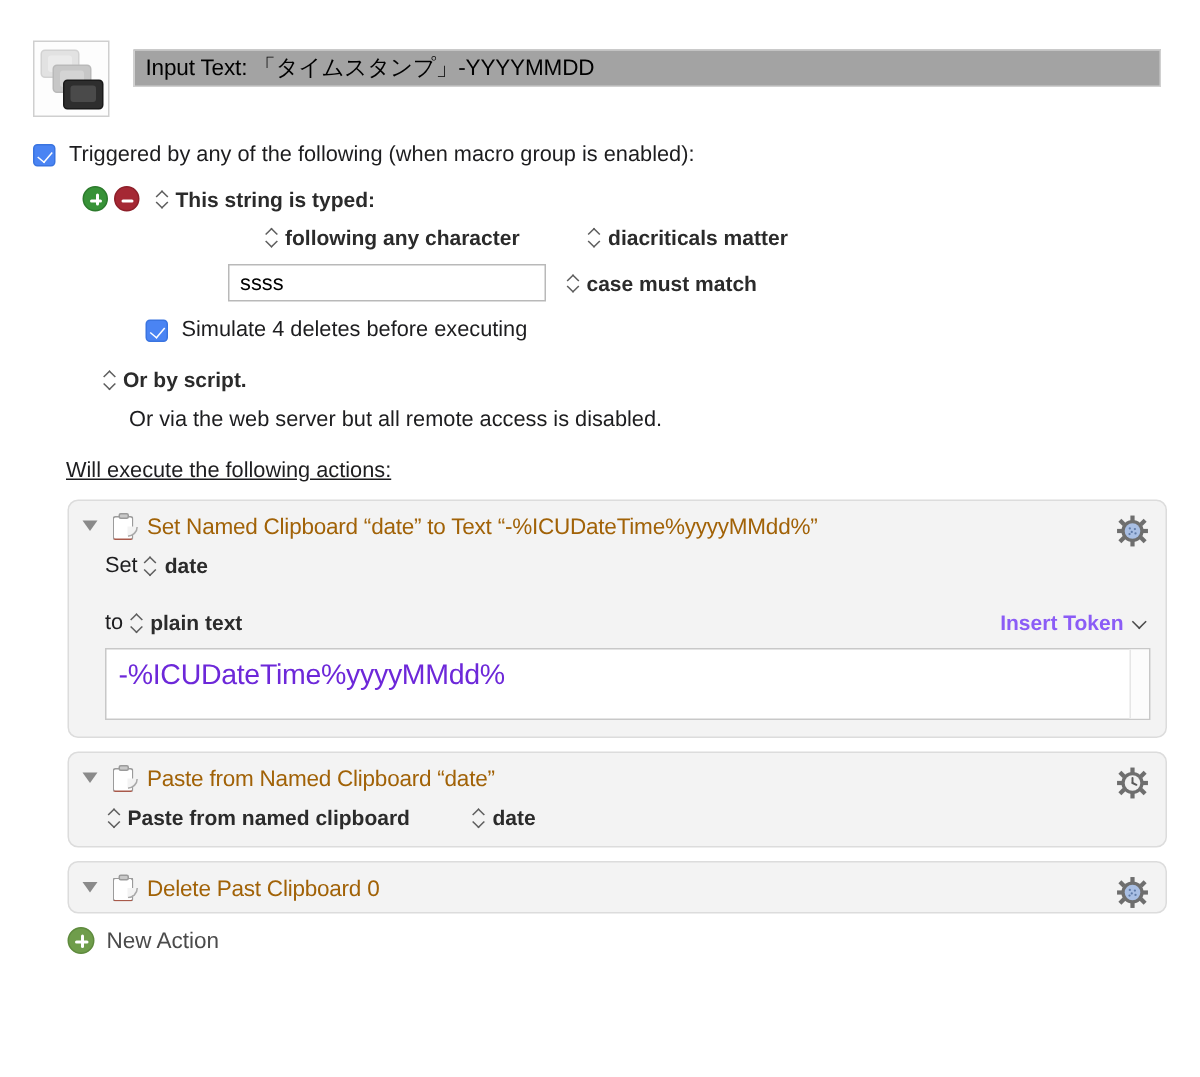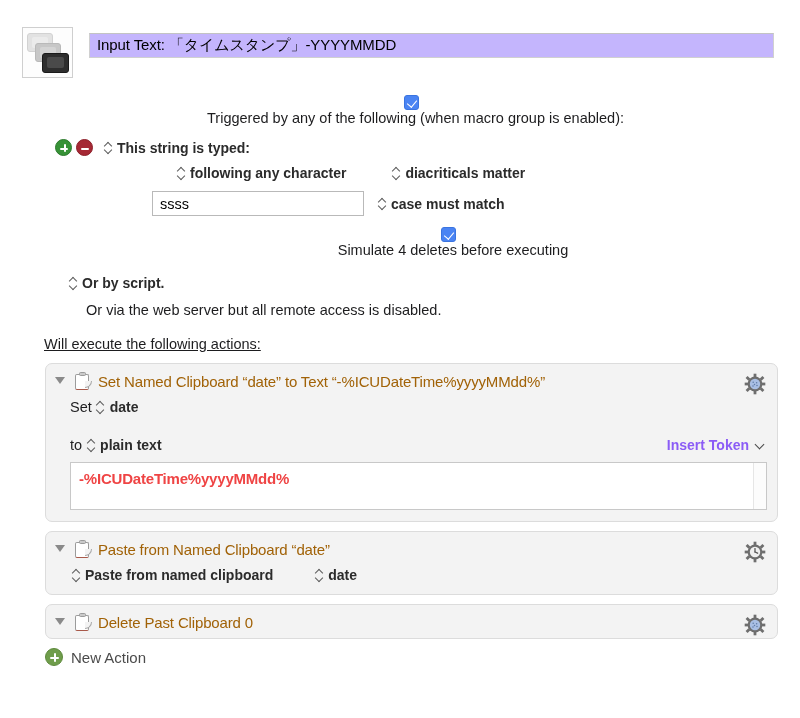--- a/index.html
+++ b/index.html
@@ -69,21 +69,21 @@
     position: absolute; left: 4px; top: 3px;
     width: 17px; height: 11px; border-radius: 2px;
     background: #4a4a4a;
   }
 
   .title-field {
     flex: 1 1 auto;
     margin-left: 16px;
     margin-top: 7px;
     height: 25px;
-    background: #c4b5fd;
+    background: #a3a3a3;
     border: 1px solid #d0d0d0;
     border-top-color: #c3c3c3;
     display: flex;
     align-items: center;
     padding: 0 7px;
     font-size: 15px;
     color: #000;
     letter-spacing: -0.1px;
     white-space: nowrap;
     overflow: hidden;
@@ -105,21 +105,21 @@
   .cb::after {
     content: "";
     position: absolute;
     left: 4px; top: 2px;
     width: 5px; height: 8px;
     border: solid #fff;
     border-width: 0 1.8px 1.8px 0;
     transform: rotate(40deg);
   }
 
-  .triggered-row { margin-top: 17px; flex-direction: column; }
+  .triggered-row { margin-top: 17px; }
   .triggered-row .label {
     margin-left: 9px;
     font-size: 14.5px;
     color: #1d1d1f;
   }
 
   .string-typed-row { margin-top: 13px; margin-left: 33px; }
 
   .circ {
     width: 17px; height: 17px;
@@ -179,21 +179,21 @@
     align-items: center;
     padding: 0 7px;
     font-size: 14.5px;
     color: #000;
   }
   .typed-input-row .updown { margin-left: 14px; }
 
   .opts-row { margin-top: 9px; margin-left: 155px; }
   .opts-row .gap { display: inline-block; width: 46px; }
 
-  .simulate-row { margin-top: 11px; margin-left: 75px; flex-direction: column; }
+  .simulate-row { margin-top: 11px; margin-left: 75px; }
   .simulate-row .label { margin-left: 9px; font-size: 14.5px; }
 
   .or-script-row { margin-top: 17px; margin-left: 47px; }
   .webserver-row {
     margin-top: 11px;
     margin-left: 64px;
     font-size: 14.5px;
   }
   .will-execute-row {
     margin-top: 18px;
@@ -330,24 +330,23 @@
     margin-top: 9px;
     height: 48px;
     background: #fff;
     border: 1px solid #c8c8c8;
     display: flex;
     align-items: flex-start;
     position: relative;
   }
   .token-area .value {
     padding: 7px 8px;
-    font-size: 15px;
-    color: #ef4444;
+    font-size: 19px;
+    color: #6d28d9;
     letter-spacing: -0.2px;
-    font-weight: bold;
   }
   .token-area .vscroll {
     position: absolute;
     right: 0; top: 0; bottom: 0;
     width: 13px;
     background: #fcfcfc;
     border-left: 1px solid #e6e6e6;
   }
 
   

